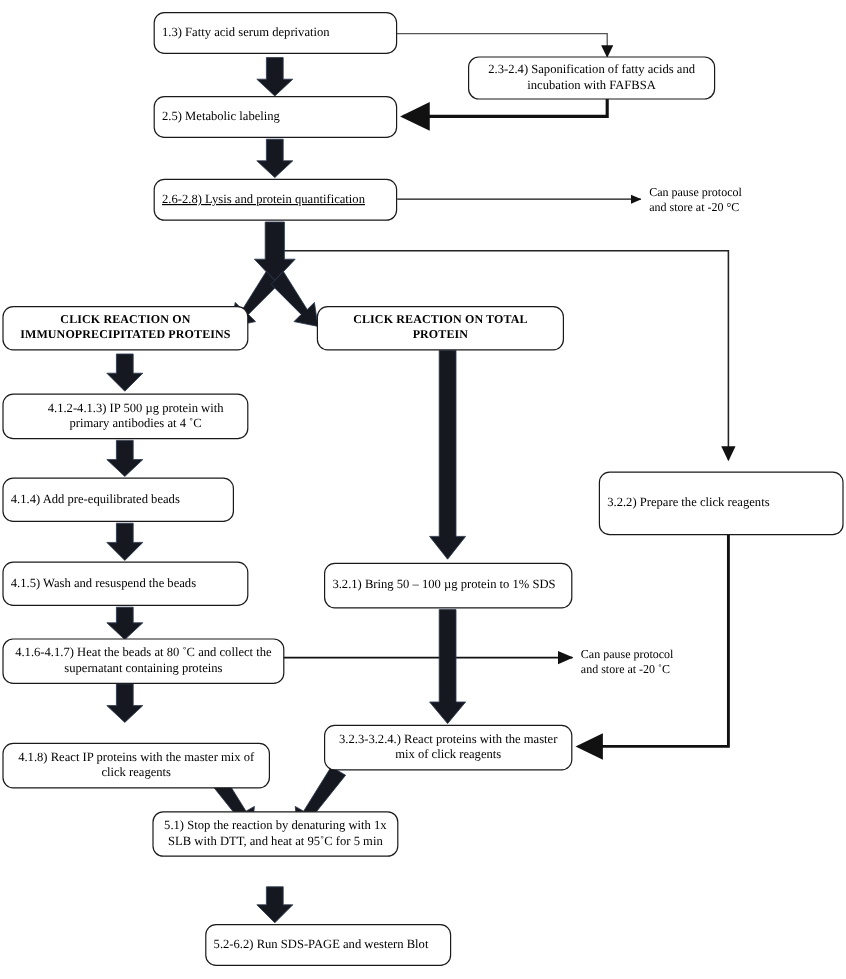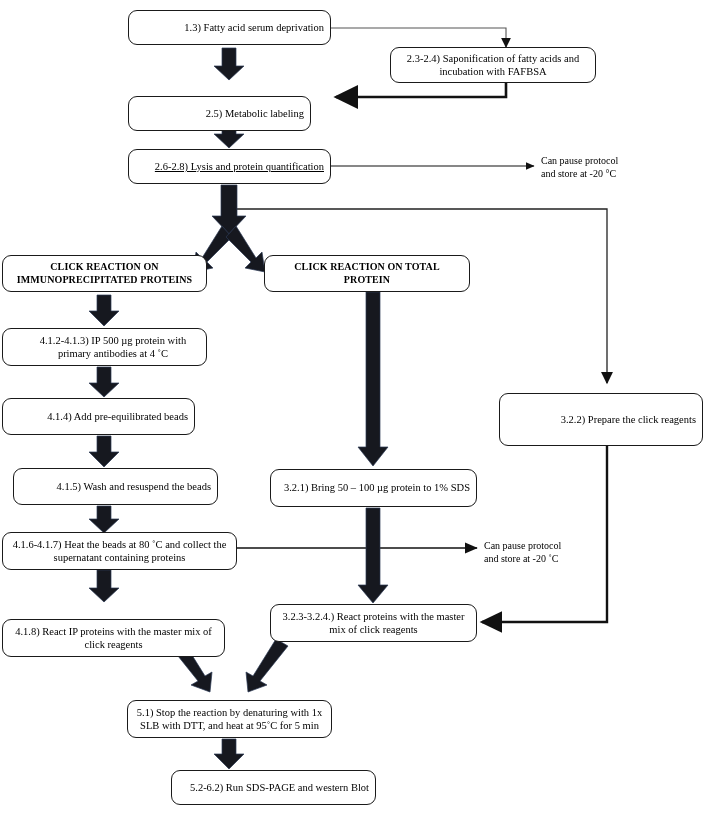--- a/index.html
+++ b/index.html
@@ -18,21 +18,21 @@
     overflow: hidden;
   }
   .node {
     position: absolute;
     box-sizing: border-box;
     border: 1.2px solid #1a1a1a;
     border-radius: 9px;
     background: #ffffff;
     display: flex;
     align-items: center;
-    justify-content: flex-end;
+    justify-content: flex-start;
     text-align: center;
     font-size: 10.5px;
     line-height: 1.25;
     color: #000000;
     padding: 2px 6px;
     z-index: 5;
   }
   .node.bold {
     font-weight: bold;
     font-size: 10px;
@@ -172,21 +172,21 @@
   </svg>
 
   <div class="node" style="left:128px; top:10px; width:203px; height:35px;">
     <span>1.3) Fatty acid serum deprivation</span>
   </div>
 
   <div class="node" style="left:390px; top:47px; width:206px; height:36px;">
     <span>2.3-2.4) Saponification of fatty acids and incubation with FAFBSA</span>
   </div>
 
-  <div class="node" style="left:128px; top:80px; width:183px; height:35px;margin-top:16px;">
+  <div class="node" style="left:128px; top:80px; width:203px; height:35px;">
     <span>2.5) Metabolic labeling</span>
   </div>
 
   <div class="node" style="left:128px; top:149px; width:203px; height:35px;text-decoration:underline;">
     <span>2.6-2.8) Lysis and protein quantification</span>
   </div>
 
   <div class="node bold" style="left:264px; top:255px; width:206px; height:37px;">
     <span>CLICK REACTION ON TOTAL PROTEIN</span>
   </div>
@@ -196,21 +196,21 @@
   </div>
 
   <div class="node" style="left:2px; top:328px; width:205px; height:38px;padding-left:23px;">
     <span>4.1.2-4.1.3) IP 500 µg protein with primary antibodies at 4 ˚C</span>
   </div>
 
   <div class="node" style="left:2px; top:398px; width:193px; height:37px;">
     <span>4.1.4) Add pre-equilibrated beads</span>
   </div>
 
-  <div class="node" style="left:2px; top:468px; width:205px; height:37px;margin-left:11px;">
+  <div class="node" style="left:2px; top:468px; width:205px; height:37px;">
     <span>4.1.5) Wash and resuspend the beads</span>
   </div>
 
   <div class="node" style="left:2px; top:532px; width:235px; height:38px;">
     <span>4.1.6-4.1.7) Heat the beads at 80 ˚C and collect the supernatant containing proteins</span>
   </div>
 
   <div class="node" style="left:2px; top:619px; width:223px; height:38px;">
     <span>4.1.8) React IP proteins with the master mix of click reagents</span>
   </div>
@@ -220,21 +220,21 @@
   </div>
 
   <div class="node" style="left:499px; top:393px; width:204px; height:53px;">
     <span>3.2.2) Prepare the click reagents</span>
   </div>
 
   <div class="node" style="left:270px; top:604px; width:207px; height:38px;">
     <span>3.2.3-3.2.4.) React proteins with the master mix of click reagents</span>
   </div>
 
-  <div class="node" style="left:127px; top:700px; width:205px; height:38px;">
+  <div class="node" style="left:127px; top:676px; width:205px; height:38px;">
     <span>5.1) Stop the reaction by denaturing with 1x SLB with DTT, and heat at 95˚C for 5 min</span>
   </div>
 
   <div class="node" style="left:127px; top:770px; width:205px; height:35px;margin-left:44px;">
     <span>5.2-6.2) Run SDS-PAGE and western Blot</span>
   </div>
 
   <div class="note" style="left:541px; top:154px;">Can pause protocol
 and store at -20 °C</div>
 

